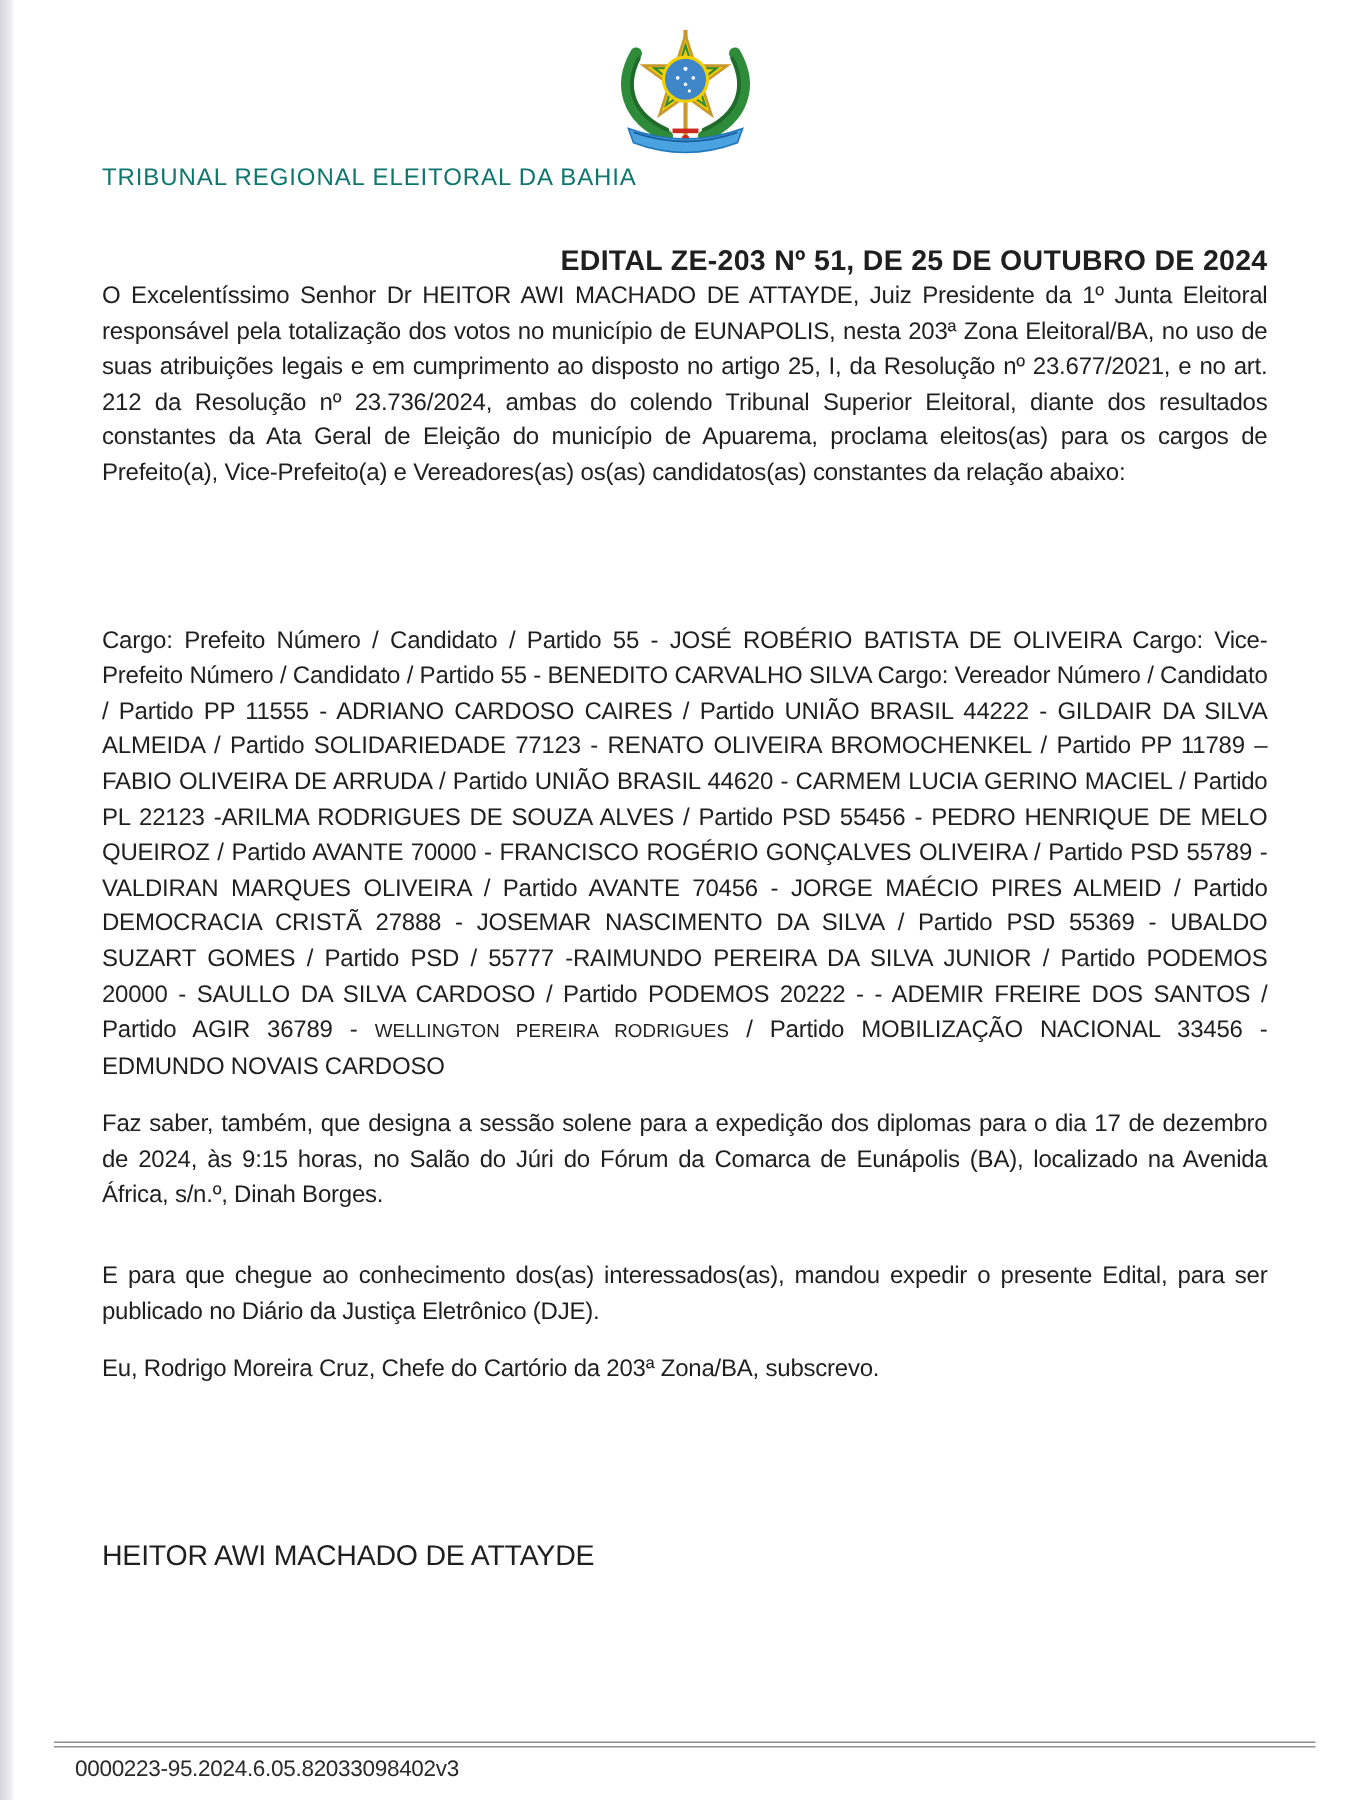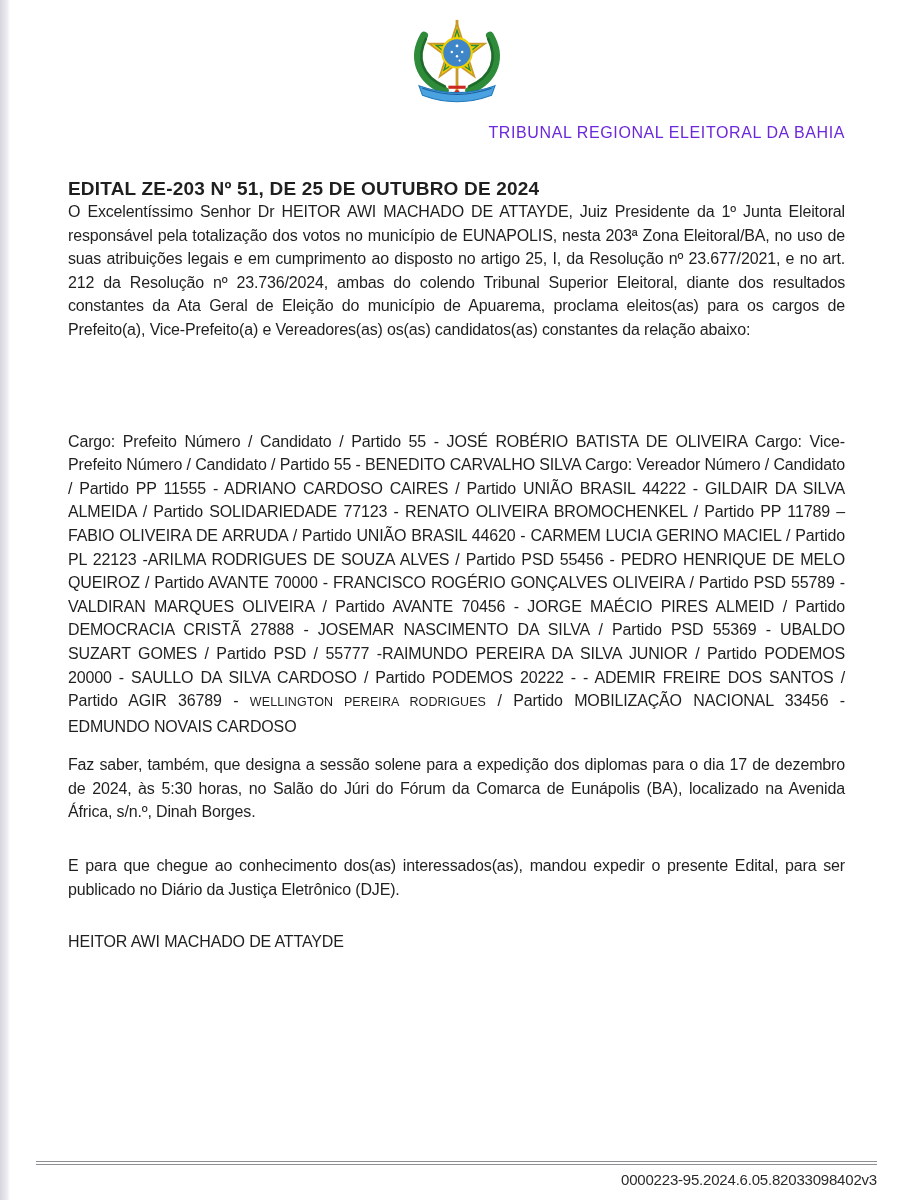--- a/index.html
+++ b/index.html
@@ -23,65 +23,65 @@
     position: absolute;
     left: 68px;
     right: 66px;
     top: 0;
   }
   .crest {
     display: block;
     margin: 13px auto 0 auto;
   }
   .org-name {
-    margin-top: 21px;
-    text-align: right;
+    margin-top: 7px;
+    text-align: left;
     font-size: 16px;
     letter-spacing: 0.6px;
-    color: #6d28d9;
+    color: #0f766e;
   }
   .doc-title {
     margin-top: 36px;
-    text-align: left;
+    text-align: right;
     font-size: 19px;
     font-weight: bold;
     letter-spacing: 0.2px;
   }
   p.body-par {
     font-size: 16px;
     line-height: 23.6px;
     text-align: justify;
     letter-spacing: -0.15px;
   }
   .intro { }
   .candidates { margin-top: 88px; }
   .sessao { margin-top: 15px; }
   .publicacao { margin-top: 30px; }
   .local-data { margin-top: 15px; text-align: left; }
   .subscricao { margin-top: 15px; text-align: left; }
   .small-caps-seg { font-size: 12.5px; letter-spacing: 0.1px; }
   .sig-name {
-    margin-top: 32px;
-    font-size: 16px;
+    margin-top: 102px;
+    font-size: 19px;
     letter-spacing: -0.15px;
   }
   .sig-role {
     margin-top: 17px;
     font-size: 16px;
     letter-spacing: -0.15px;
   }
   .footer {
     position: absolute;
     left: 36px;
     right: 34px;
     top: 1161px;
     border-top: 4px double #8f8f93;
     padding-top: 6px;
     display: flex;
-    justify-content: flex-end;
+    justify-content: flex-start;
     font-size: 15px;
     color: #2a2a2a;
     letter-spacing: -0.2px;
   }
   .footer .left-code { padding-left: 14px; }
 </style>
 </head>
 <body>
 
 <div class="page-edge"></div>
@@ -114,25 +114,26 @@
   </svg>
 
   <div class="org-name">TRIBUNAL REGIONAL ELEITORAL DA BAHIA</div>
 
   <h1 class="doc-title">EDITAL ZE-203 Nº 51, DE 25 DE OUTUBRO DE 2024</h1>
 
   <p class="body-par intro">O Excelentíssimo Senhor Dr HEITOR AWI MACHADO DE ATTAYDE, Juiz Presidente da 1º Junta Eleitoral responsável pela totalização dos votos no município de EUNAPOLIS, nesta 203ª Zona Eleitoral/BA, no uso de suas atribuições legais e em cumprimento ao disposto no artigo 25, I, da Resolução nº 23.677/2021, e no art. 212 da Resolução nº 23.736/2024, ambas do colendo Tribunal Superior Eleitoral, diante dos resultados constantes da Ata Geral de Eleição do município de Apuarema, proclama eleitos(as) para os cargos de Prefeito(a), Vice-Prefeito(a) e Vereadores(as) os(as) candidatos(as) constantes da relação abaixo:</p>
 
   <p class="body-par candidates"><span>Cargo: Prefeito Número / Candidato / Partido 55 - JOSÉ ROBÉRIO BATISTA DE OLIVEIRA Cargo: Vice-Prefeito Número / Candidato / Partido 55 - BENEDITO CARVALHO SILVA Cargo: Vereador Número / Candidato / Partido PP 11555 - ADRIANO CARDOSO CAIRES / Partido UNIÃO BRASIL 44222 - GILDAIR DA SILVA ALMEIDA / Partido SOLIDARIEDADE 77123 - RENATO OLIVEIRA BROMOCHENKEL / Partido PP 11789 – FABIO OLIVEIRA DE ARRUDA / Partido UNIÃO BRASIL 44620 - CARMEM LUCIA GERINO MACIEL / Partido PL 22123 -ARILMA RODRIGUES DE SOUZA ALVES / Partido PSD 55456 - PEDRO HENRIQUE DE MELO QUEIROZ / Partido AVANTE 70000 - FRANCISCO ROGÉRIO GONÇALVES OLIVEIRA / Partido PSD 55789 - VALDIRAN MARQUES OLIVEIRA / Partido AVANTE 70456 - JORGE MAÉCIO PIRES ALMEID / Partido DEMOCRACIA CRISTÃ 27888 - JOSEMAR NASCIMENTO DA SILVA / Partido PSD 55369 - UBALDO SUZART GOMES / Partido PSD / 55777 -RAIMUNDO PEREIRA DA SILVA JUNIOR / Partido PODEMOS 20000 - SAULLO DA SILVA CARDOSO / Partido PODEMOS 20222 - - ADEMIR FREIRE DOS SANTOS / Partido AGIR 36789 - </span><span class="small-caps-seg">WELLINGTON PEREIRA RODRIGUES</span><span> / Partido MOBILIZAÇÃO NACIONAL 33456 - EDMUNDO NOVAIS CARDOSO</span></p>
 
-  <p class="body-par sessao">Faz saber, também, que designa a sessão solene para a expedição dos diplomas para o dia 17 de dezembro de 2024, às 5:30 horas, no Salão do Júri do Fórum da Comarca de Eunápolis (BA), localizado na Avenida África, s/n.º, Dinah Borges.</p>
+  <p class="body-par sessao">Faz saber, também, que designa a sessão solene para a expedição dos diplomas para o dia 17 de dezembro de 2024, às 9:15 horas, no Salão do Júri do Fórum da Comarca de Eunápolis (BA), localizado na Avenida África, s/n.º, Dinah Borges.</p>
 
   <p class="body-par publicacao">E para que chegue ao conhecimento dos(as) interessados(as), mandou expedir o presente Edital, para ser publicado no Diário da Justiça Eletrônico (DJE).</p>
 
 
+  <p class="body-par subscricao">Eu, Rodrigo Moreira Cruz, Chefe do Cartório da 203ª Zona/BA, subscrevo.</p>
 
   <div class="sig-name">HEITOR AWI MACHADO DE ATTAYDE</div>
 
 </div>
 
 <div class="footer">
   <span class="left-code">0000223-95.2024.6.05.8203</span>
   <span class="right-code">3098402v3</span>
 </div>
 

